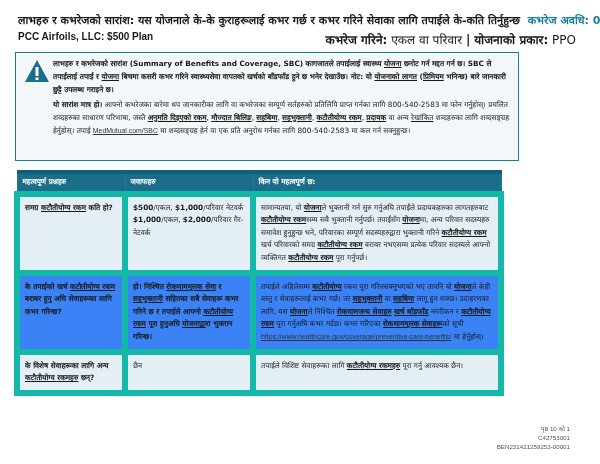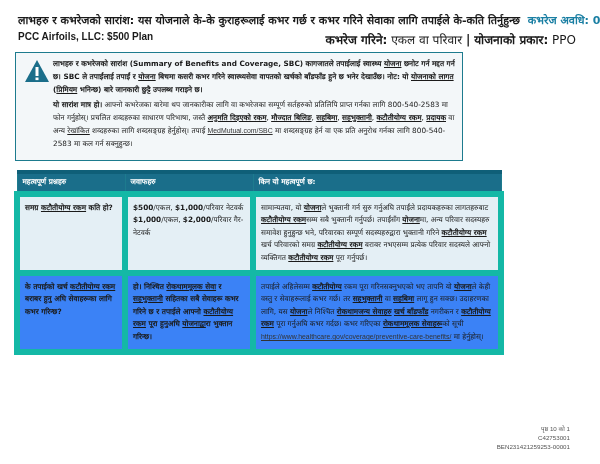--- a/index.html
+++ b/index.html
@@ -4,21 +4,21 @@
 <style>
   html, body { margin: 0; padding: 0; background: #ffffff; }
   body { width: 600px; height: 464px; position: relative; overflow: hidden;
          font-family: "DejaVu Sans", sans-serif; color: #1a1a1a; }
   .hdr1 { position: absolute; left: 18px; top: 12px; font-size: 11px; font-weight: bold; white-space: nowrap; }
   .hdr1 .period { color: #1a7fa3; margin-left: 4px; }
   .hdr2 { position: absolute; left: 18px; top: 31px; font-size: 10px; font-weight: bold; font-family: "Liberation Sans", sans-serif; }
   .hdr2r { position: absolute; right: 24px; top: 31px; font-size: 12px; white-space: nowrap; }
   .hdr2r b { font-weight: bold; }
 
-  .notice { position: absolute; left: 15px; top: 52px; width: 448px; height: 109px;
+  .notice { position: absolute; left: 15px; top: 52px; width: 504px; height: 109px;
             border: 1.5px solid #1d7b8e; background: #f3f7f9; box-sizing: border-box; }
   .notice .icon { position: absolute; left: 8px; top: 6px; width: 26px; height: 24px; }
   .notice .txt { position: absolute; left: 37px; top: 4px; right: 6px; font-size: 7.3px; line-height: 13.2px; }
   .notice .txt p { margin: 0; }
   .notice .txt p + p { margin-top: 1px; }
   .b { font-weight: bold; }
   .u { text-decoration: underline; }
   .bu { font-weight: bold; text-decoration: underline; }
   .link { color: #333; text-decoration: underline; font-family: "Liberation Sans", sans-serif; font-size: 6.9px; }
 
@@ -84,20 +84,25 @@
     <tr class="shade">
       <td class="q"><span class="b">समग्र </span><span class="bu">कटौतीयोग्य रकम</span><span class="b"> कति हो?</span></td>
       <td><span class="b">$500</span><span>/एकल, </span><span class="b">$1,000</span><span>/परिवार नेटवर्क </span><span class="b">$1,000</span><span>/एकल, </span><span class="b">$2,000</span><span>/परिवार गैर-नेटवर्क</span></td>
       <td><span>सामान्यतया, यो </span><span class="bu">योजना</span><span>ले भुक्तानी गर्न सुरु गर्नुअघि तपाईंले प्रदायकहरुका लागतहरुबाट </span><span class="bu">कटौतीयोग्य रकम</span><span>सम्म सबै भुक्तानी गर्नुपर्छ। तपाईंसँग </span><span class="bu">योजना</span><span>मा, अन्य परिवार सदस्यहरु समावेश हुनुहुन्छ भने, परिवारका सम्पूर्ण सदस्यहरुद्वारा भुक्तानी गरिने </span><span class="bu">कटौतीयोग्य रकम</span><span> खर्च परिवारको समग्र </span><span class="bu">कटौतीयोग्य रकम</span><span> बराबर नभएसम्म प्रत्येक परिवार सदस्यले आफ्नो व्यक्तिगत </span><span class="bu">कटौतीयोग्य रकम</span><span> पूरा गर्नुपर्छ।</span></td>
     </tr>
     <tr class="plain">
       <td class="q"><span class="b">के तपाईको खर्च </span><span class="bu">कटौतीयोग्य रकम</span><span class="b"> बराबर हुनु अघि सेवाहरूका लागि कभर गरिन्छ?</span></td>
       <td><span class="b">हो। निश्चित </span><span class="bu">रोकथाममूलक सेवा</span><span class="b"> र </span><span class="bu">सहभुक्तानी</span><span class="b"> सहितका सबै सेवाहरू कभर गरिने छ र तपाईले आफ्नो </span><span class="bu">कटौतीयोग्य रकम</span><span class="b"> पूरा हुनुअघि </span><span class="bu">योजनाद्</span><span class="b">वारा भुक्तान गरिन्छ।</span></td>
       <td><span>तपाईले अहिलेसम्म </span><span class="bu">कटौतीयोग्य</span><span> रकम पूरा गरिनसक्नुभएको भए तापनि यो </span><span class="bu">योजना</span><span>ले केही वस्तु र सेवाहरूलाई कभर गर्छ। तर </span><span class="bu">सहभुक्तानी</span><span> वा </span><span class="bu">सहबिमा</span><span> लागू हुन सक्छ। उदाहरणका लागि, यस </span><span class="bu">योजना</span><span>ले निश्चित </span><span class="bu">रोकथामजन्य सेवाहरु</span><span> </span><span class="bu">खर्च बाँडफाँड</span><span> नगरीकन र </span><span class="bu">कटौतीयोग्य रकम</span><span> पूरा गर्नुअघि कभर गर्दछ। कभर गरिएका </span><span class="bu">रोकथाममूलक सेवाहरू</span><span>को सूची </span><a class="link">https://www.healthcare.gov/coverage/preventive-care-benefits/</a><span> मा हेर्नुहोस्।</span></td>
     </tr>
+    <tr class="shade">
+      <td class="q"><span class="b">के विशेष सेवाहरूका लागि अन्य </span><span class="bu">कटौतीयोग्य रकमहरु</span><span class="b"> छन्?</span></td>
+      <td><span>छैन</span></td>
+      <td><span>तपाईले विशिष्ट सेवाहरूका लागि </span><span class="bu">कटौतीयोग्य रकमहरु</span><span> पूरा गर्नु आवश्यक छैन।</span></td>
+    </tr>
   </tbody>
 </table>
 
 <div class="footer">
   <div>पृष्ठ 10 को 1</div>
   <div>C42753001</div>
   <div>BEN231421259253-00001</div>
 </div>
 
 </body></html>

